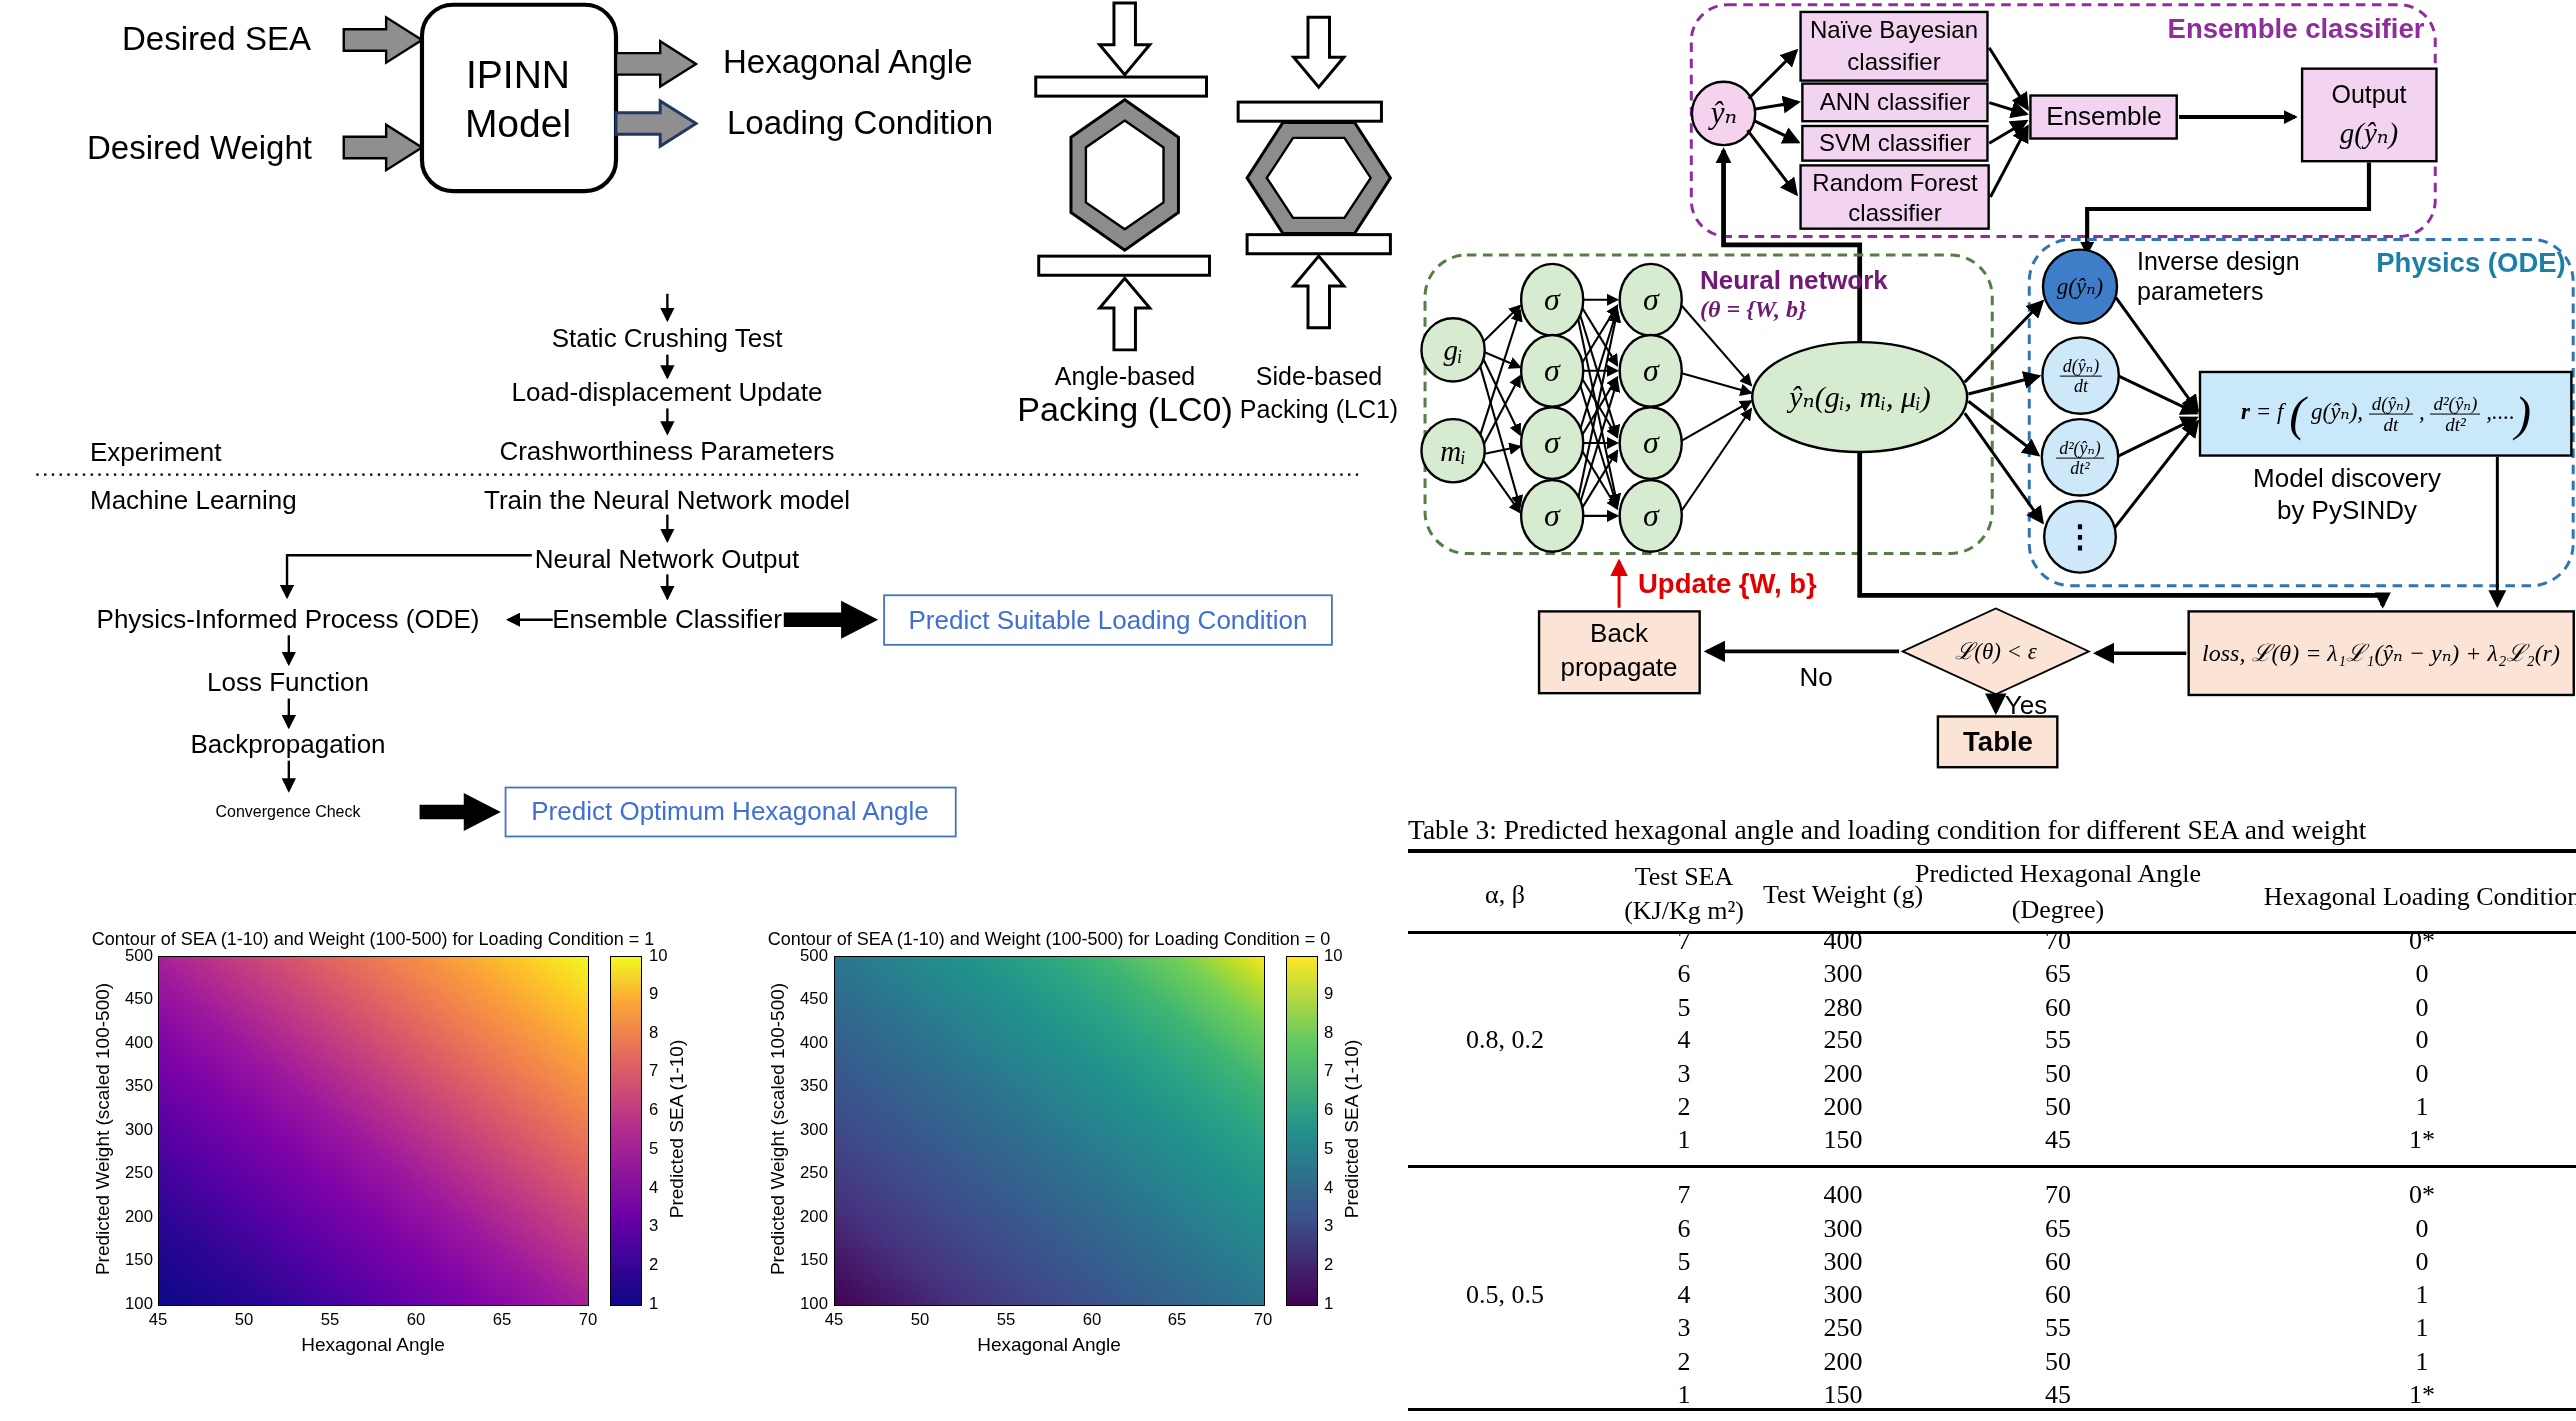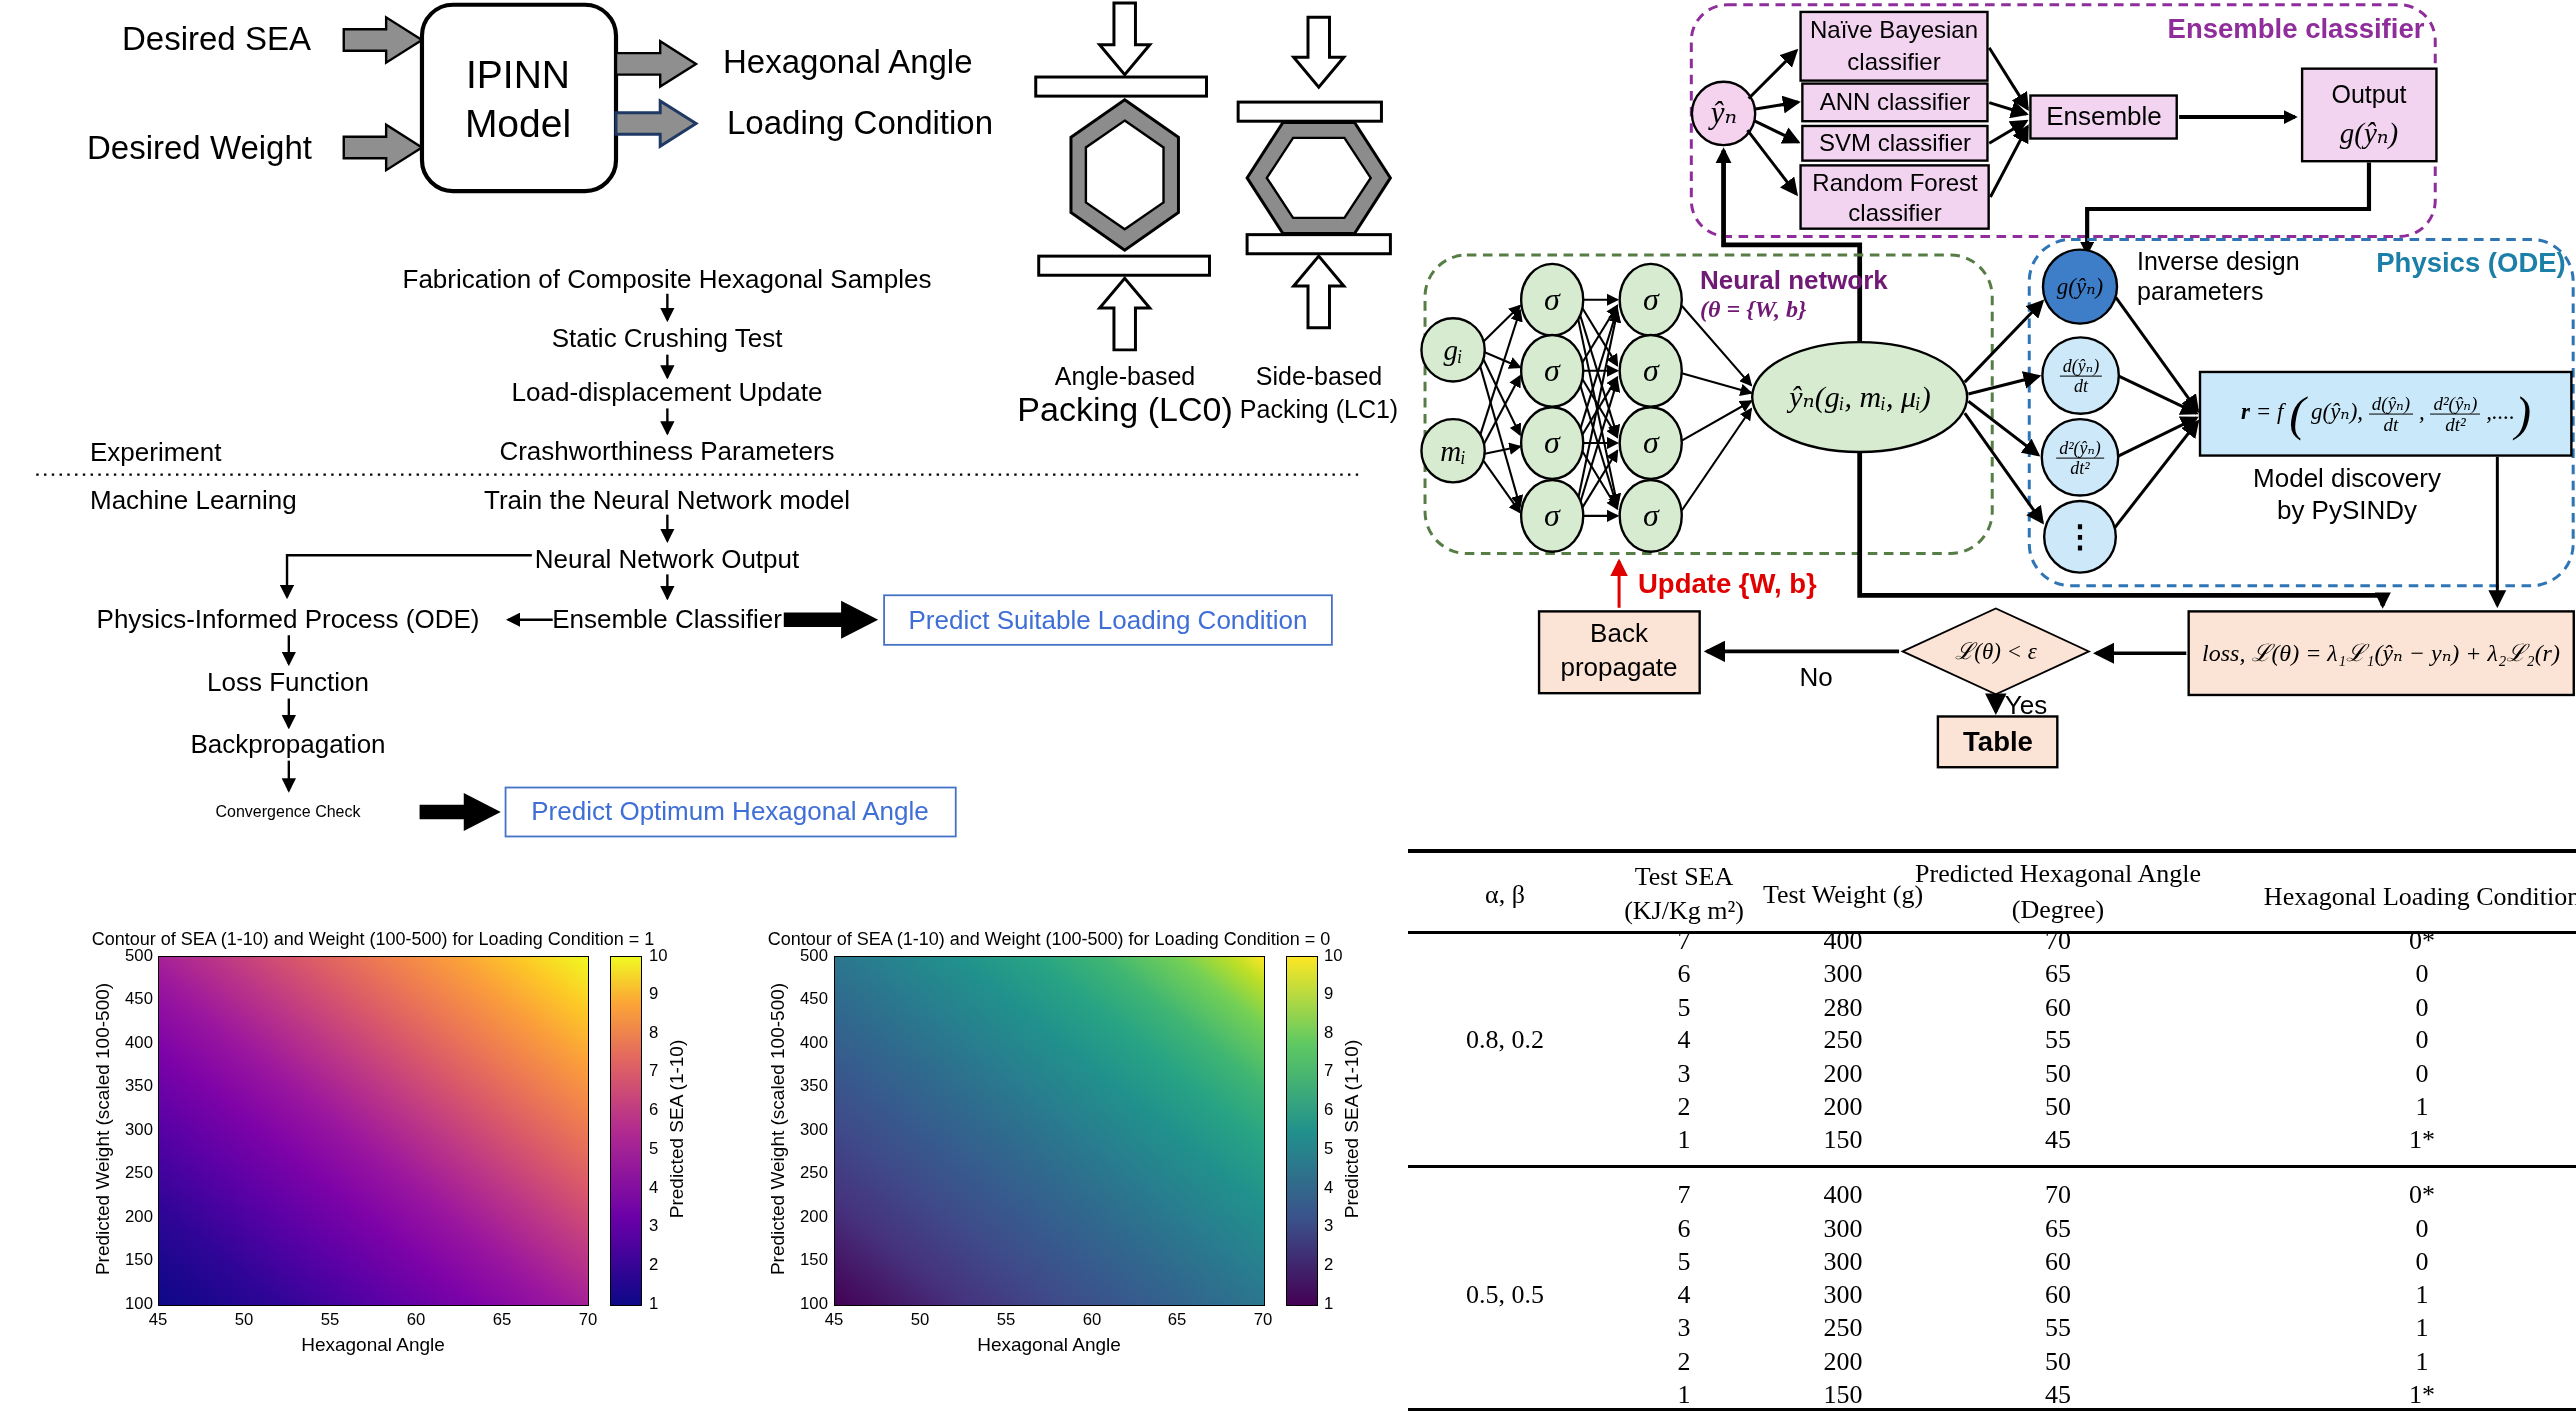--- a/index.html
+++ b/index.html
@@ -187,21 +187,20 @@
   <line x1="2711" y1="1018" x2="2711" y2="940" stroke="#e00000" stroke-width="5" marker-end="url(#ahr)"></line>
 </svg>
 
 <div class="tl" style="left:122px;top:39px;font-size:33px;">Desired SEA</div>
 <div class="tl" style="left:87px;top:148px;font-size:33px;">Desired Weight</div>
 <div class="t" style="left:518px;top:75px;font-size:39px;">IPINN</div>
 <div class="t" style="left:518px;top:124px;font-size:39px;">Model</div>
 <div class="tl" style="left:723px;top:62px;font-size:33px;">Hexagonal Angle</div>
 <div class="tl" style="left:727px;top:123px;font-size:33px;">Loading Condition</div>
 
-<div class="t" style="left:667px;top:280px;font-size:26px;">Fabrication of Composite Hexagonal Samples</div>
 <div class="t" style="left:667px;top:339px;font-size:26px;">Static Crushing Test</div>
 <div class="t" style="left:667px;top:393px;font-size:26px;">Load-displacement Update</div>
 <div class="t" style="left:667px;top:452px;font-size:26px;">Crashworthiness Parameters</div>
 <div class="tl" style="left:90px;top:453px;font-size:26px;">Experiment</div>
 <div class="tl" style="left:90px;top:501px;font-size:26px;">Machine Learning</div>
 <div class="t" style="left:667px;top:501px;font-size:26px;">Train the Neural Network model</div>
 <div class="t" style="left:667px;top:560px;font-size:26px;">Neural Network Output</div>
 <div class="t" style="left:288px;top:620px;font-size:26px;">Physics-Informed Process (ODE)</div>
 <div class="t" style="left:667px;top:620px;font-size:26px;">Ensemble Classifier</div>
 <div class="t blue" style="left:1108px;top:621px;font-size:26px;">Predict Suitable Loading Condition</div>
@@ -265,20 +264,21 @@
 <div class="t" style="left:2347px;top:511px;font-size:26px;">by PySINDy</div>
 
 <div class="t" style="left:1619px;top:634px;font-size:26px;">Back</div>
 <div class="t" style="left:1619px;top:668px;font-size:26px;">propagate</div>
 <div class="t" style="left:1816px;top:678px;font-size:26px;">No</div>
 <div class="t m" style="left:1996px;top:652px;font-size:23px;">ℒ(θ) &lt; ε</div>
 <div class="t" style="left:2026px;top:706px;font-size:26px;">Yes</div>
 <div class="t b" style="left:1998px;top:742px;font-size:27.5px;">Table</div>
 <div class="t m" style="left:2381px;top:653px;font-size:24px;">loss, ℒ(θ) = λ₁ℒ₁(ŷₙ − yₙ) + λ₂ℒ₂(r)</div>
 
+<div class="tl ser" style="left:1408px;top:830px;font-size:27.5px;">Table 3: Predicted hexagonal angle and loading condition for different SEA and weight</div>
 <div class="rule" style="left:1408px;top:849px;width:1168px;height:4.2px;"></div>
 <div class="t ser" style="left:1505px;top:895px;font-size:26px;">α, β</div>
 <div class="t ser" style="left:1684px;top:877px;font-size:26px;">Test SEA</div>
 <div class="t ser" style="left:1684px;top:911px;font-size:26px;">(KJ/Kg m²)</div>
 <div class="t ser" style="left:1843px;top:895px;font-size:26px;">Test Weight (g)</div>
 <div class="t ser" style="left:2058px;top:874px;font-size:26px;">Predicted Hexagonal Angle</div>
 <div class="t ser" style="left:2058px;top:910px;font-size:26px;">(Degree)</div>
 <div class="t ser" style="left:2422px;top:897px;font-size:26px;">Hexagonal Loading Condition</div>
 <div class="rule" style="left:1408px;top:931px;width:1168px;height:3px;"></div>
 

